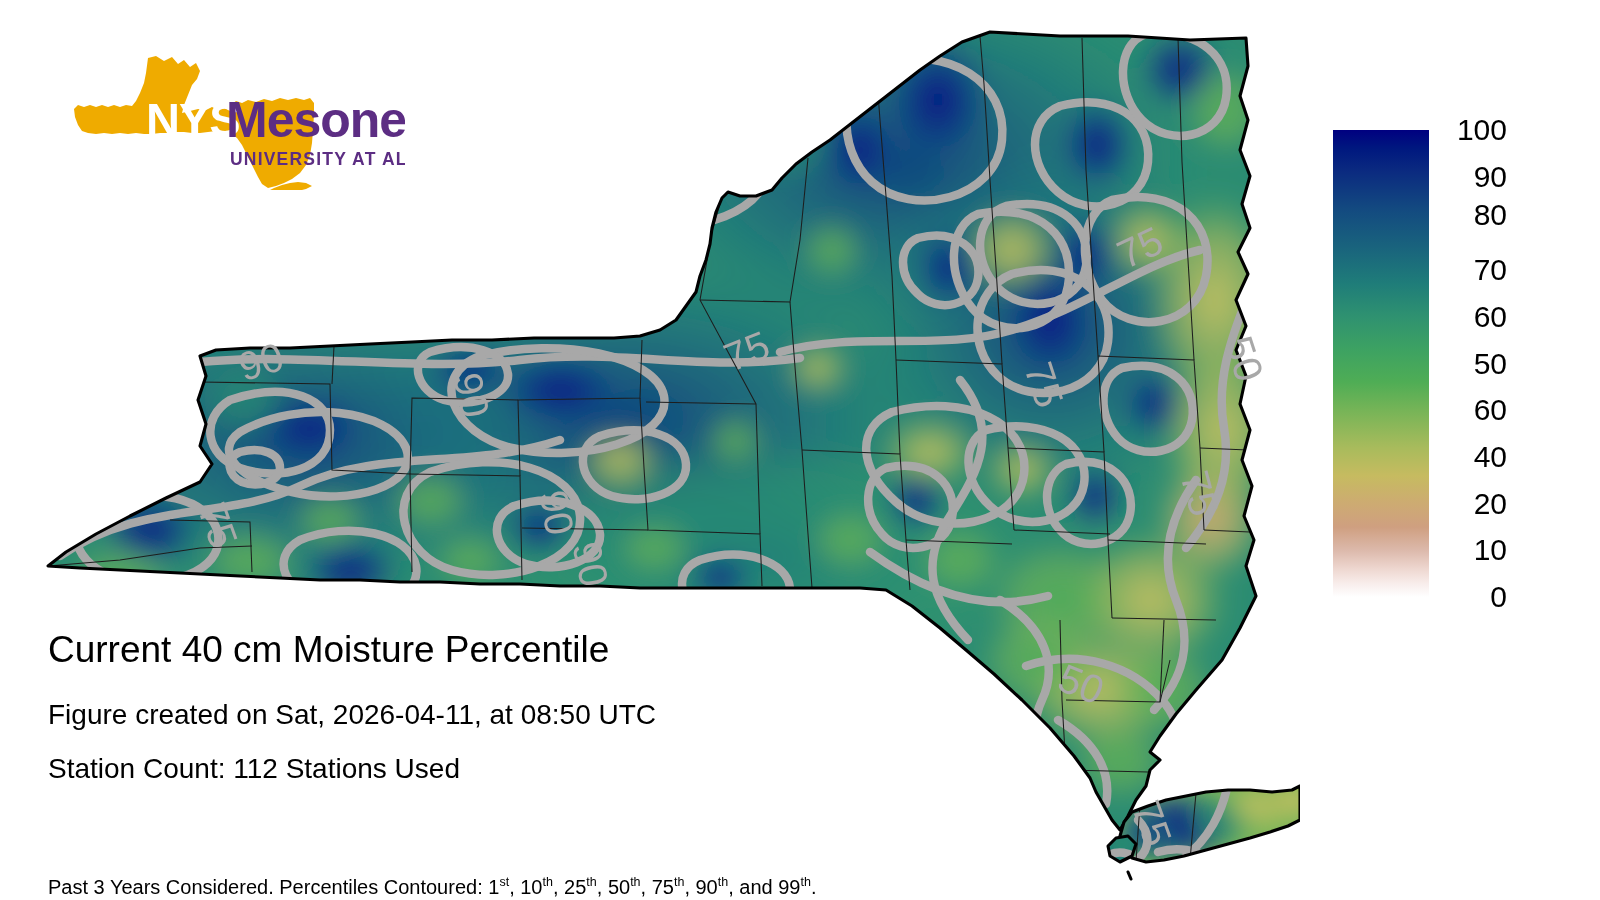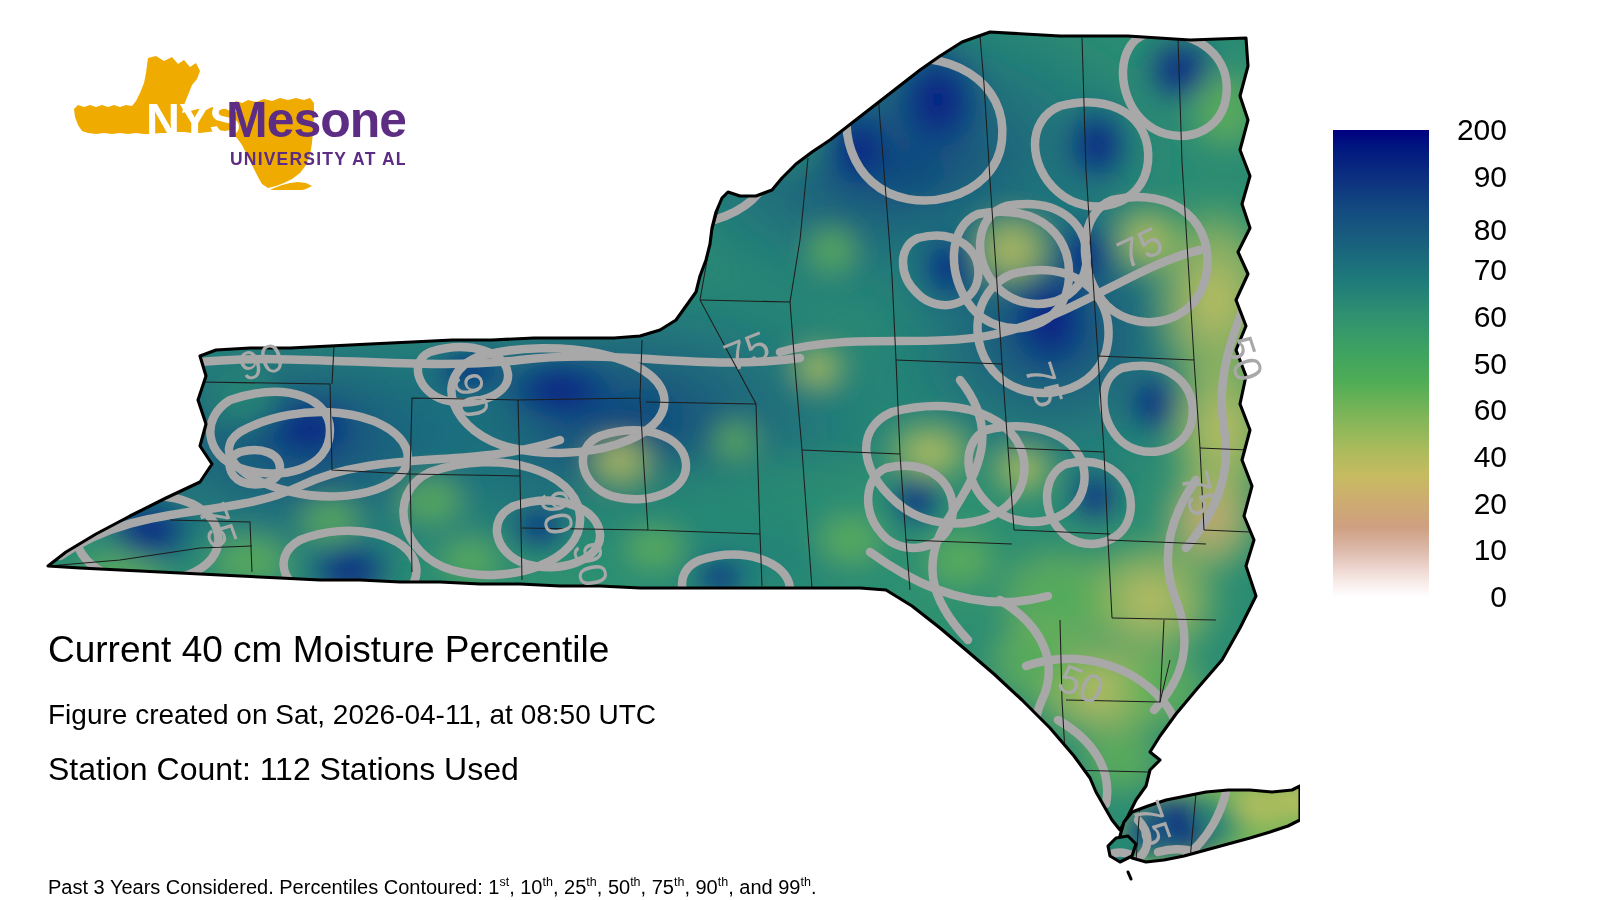--- a/index.html
+++ b/index.html
@@ -54,21 +54,21 @@
         #ffffff 100%);}
   #cbticks{position:absolute;left:1437px;top:100px;width:120px;height:540px;}
   .cbtick{position:absolute;left:0;width:70px;text-align:right;
           font-size:30px;line-height:30px;color:#000;}
 
   
   #title{position:absolute;left:48px;top:628px;font-size:37px;line-height:44px;
          white-space:nowrap;}
   #line1{position:absolute;left:48px;top:698px;font-size:28px;line-height:34px;
          white-space:nowrap;}
-  #line2{position:absolute;left:48px;top:752px;font-size:32px;line-height:34px;
+  #line2{position:absolute;left:48px;top:752px;font-size:28px;line-height:34px;
          white-space:nowrap;}
   #foot{position:absolute;left:48px;top:874px;font-size:20px;line-height:26px;
         white-space:nowrap;}
   #foot sup{font-size:12.5px;vertical-align:super;line-height:0;}
 </style>
 </head>
 <body>
 
 <div id="stage">
 
@@ -380,23 +380,23 @@
           <text class="clabel" x="1076" y="697" text-anchor="middle" transform="rotate(22 1076 697)">50</text>
           <text class="clabel" x="1139" y="828" text-anchor="middle" transform="rotate(70 1139 828)">75</text>
         </g>
     </svg>
   </div>
 
   <div id="cbar">
     <div class="bargrad"></div>
   </div>
   <div id="cbticks">
-      <div class="cbtick" style="top: 15px;">200</div>
+      <div class="cbtick" style="top: 15px;">100</div>
       <div class="cbtick" style="top: 61.7px;">90</div>
-      <div class="cbtick" style="top: 115px;">80</div>
+      <div class="cbtick" style="top: 100px;">80</div>
       <div class="cbtick" style="top: 155.1px;">70</div>
       <div class="cbtick" style="top: 201.8px;">60</div>
       <div class="cbtick" style="top: 248.5px;">50</div>
       <div class="cbtick" style="top: 295.2px;">60</div>
       <div class="cbtick" style="top: 341.9px;">40</div>
       <div class="cbtick" style="top: 388.6px;">20</div>
       <div class="cbtick" style="top: 435.3px;">10</div>
       <div class="cbtick" style="top: 482px;">0</div>
     </div>
 

